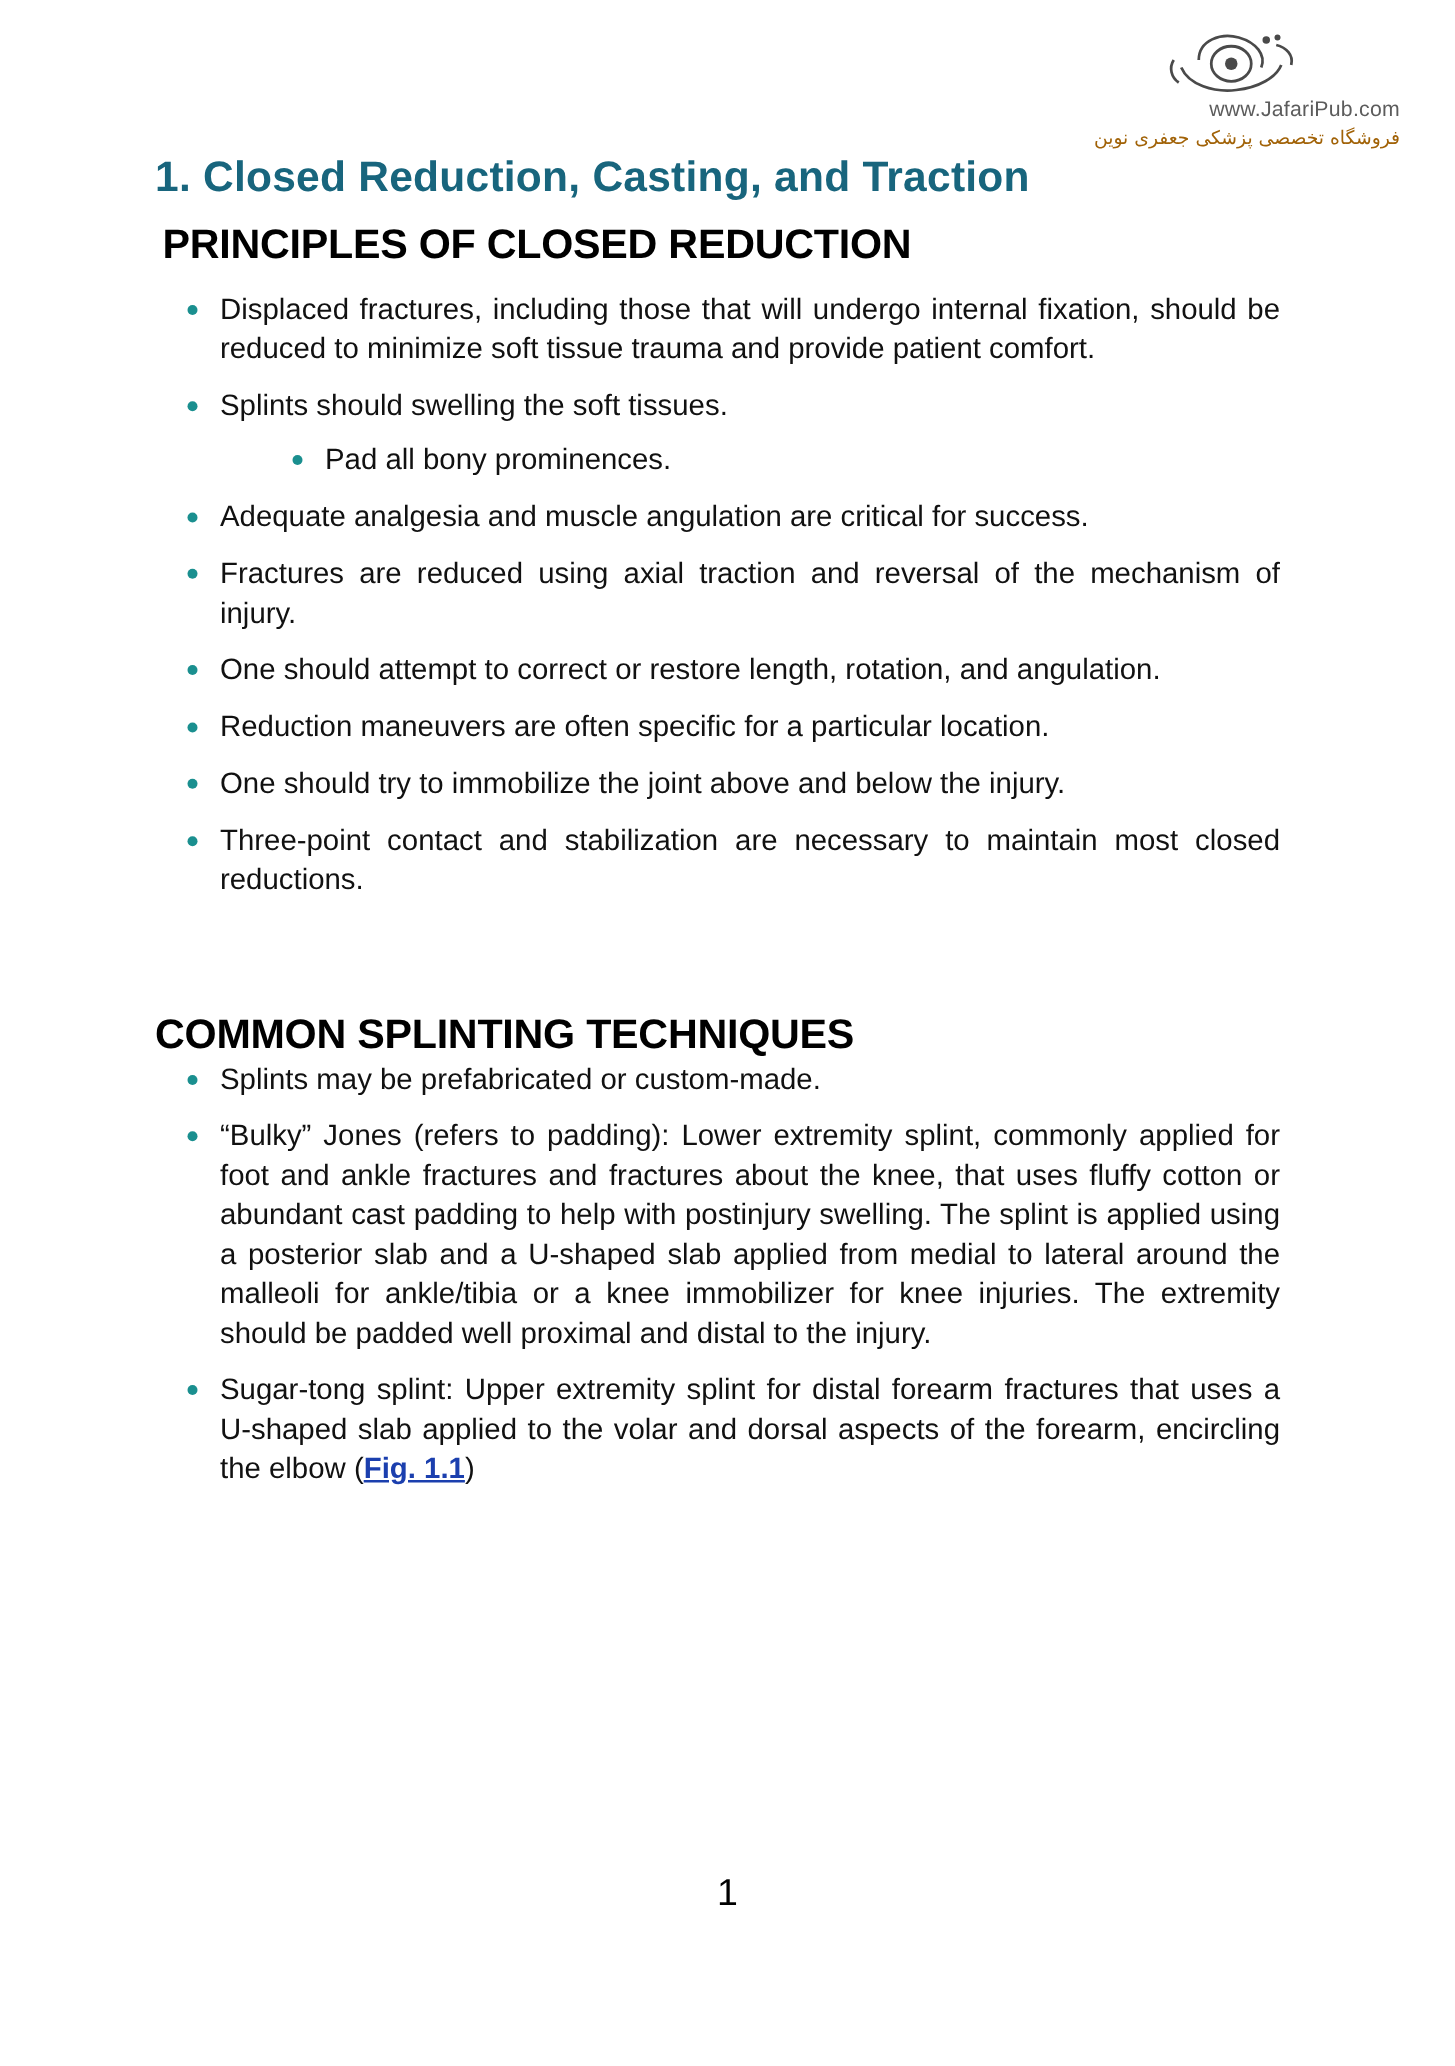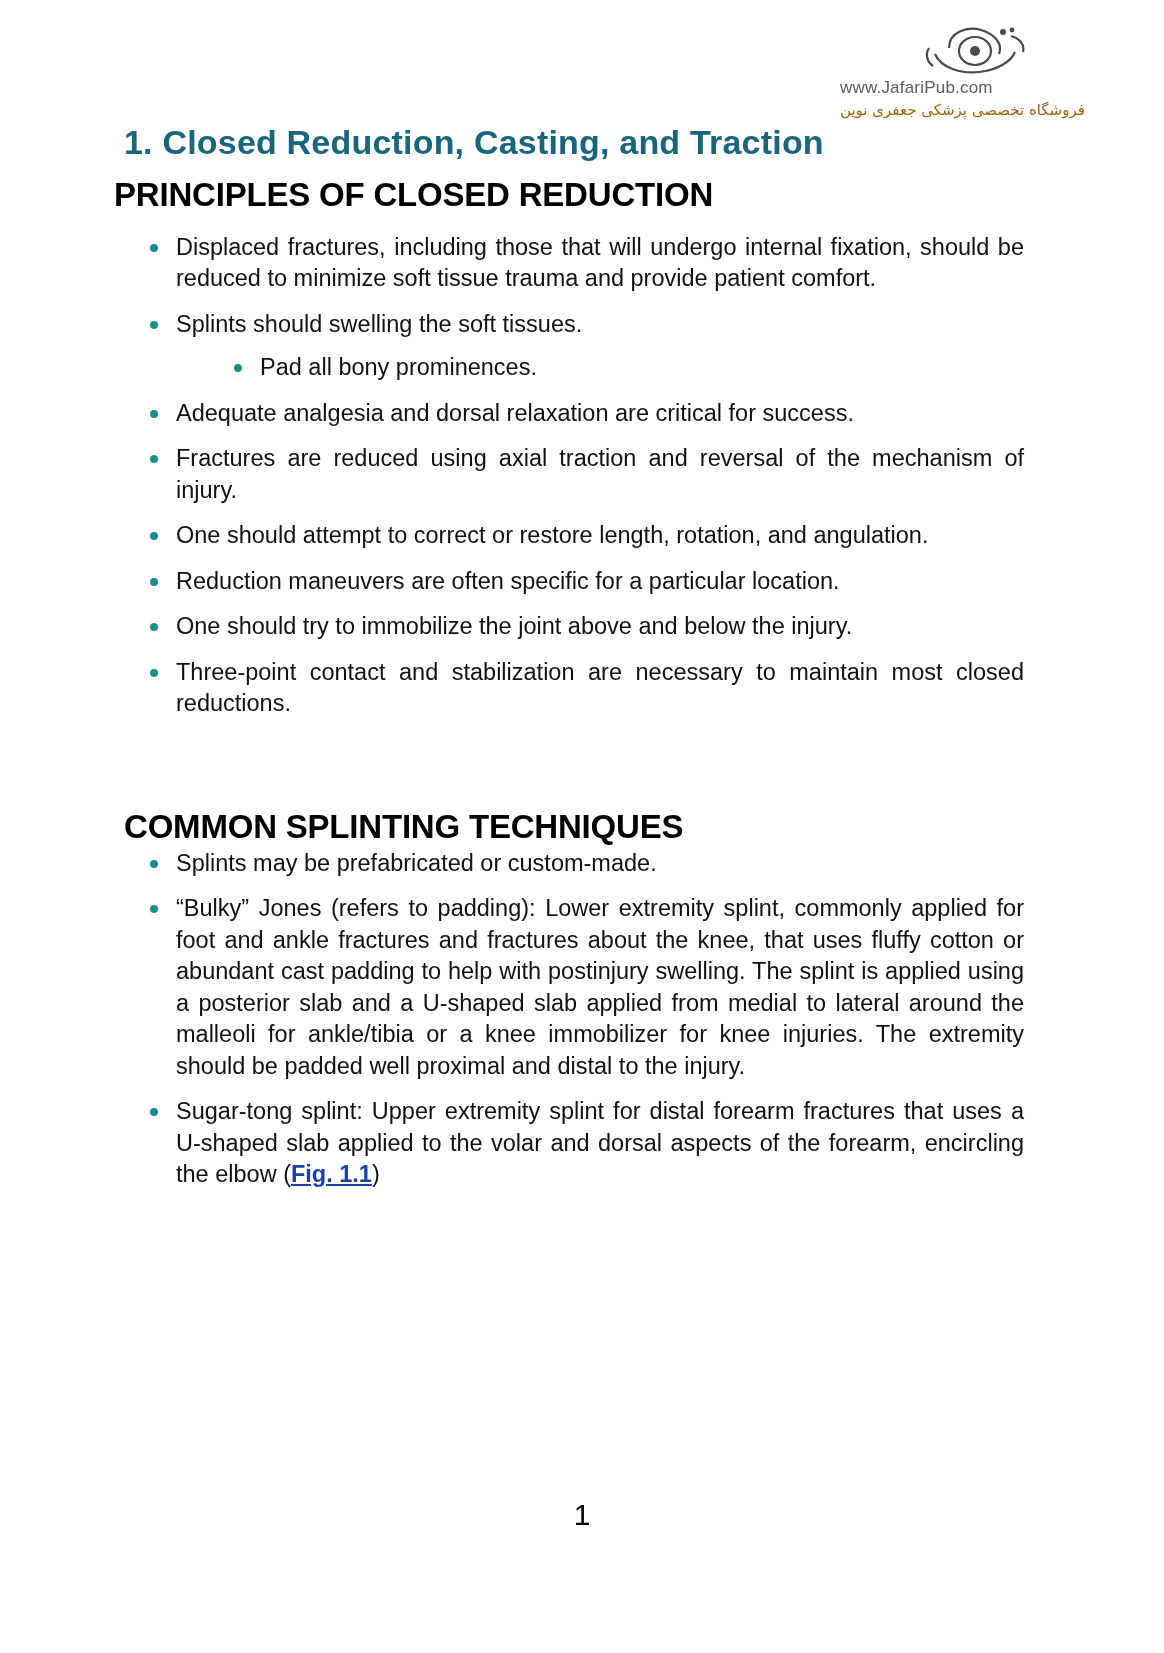--- a/index.html
+++ b/index.html
@@ -22,24 +22,24 @@
     top: 0;
     width: 1164px;
     height: 1653px;
     box-sizing: border-box;
     padding: 0;
   }
 
   
   .watermark {
     position: absolute;
-    right: 54px;
+    right: 44px;
     top: 18px;
     width: 270px;
-    text-align: left;
+    text-align: right;
     color: #6b6b6b;
     user-select: none;
   }
   .wm-logo {
     display: block;
     margin: 0 auto;
     width: 120px;
     height: 62px;
   }
   .wm-url {
@@ -71,21 +71,21 @@
 
   .section-head {
     font-size: 33px;
     font-weight: bold;
     color: #000;
     letter-spacing: -.2px;
     margin: 0;
   }
   .section-1 {
     position: absolute;
-    left: 114px;
+    left: 130px;
     top: 176px;
   }
   .section-2 {
     position: absolute;
     left: 124px;
     top: 808px;
   }
 
   
   ul.lvl1 {
@@ -194,21 +194,21 @@
     </li>
     <li class="nojustify">
       <span class="btext">Splints should swelling the soft tissues.</span>
       <ul class="lvl2">
         <li>
           <span>Pad all bony prominences.</span>
         </li>
       </ul>
     </li>
     <li class="nojustify">
-      <span class="btext">Adequate analgesia and dorsal relaxation are critical for success.</span>
+      <span class="btext">Adequate analgesia and muscle angulation are critical for success.</span>
     </li>
     <li>
       <span class="btext">Fractures are reduced using axial traction and reversal of the mechanism of injury.</span>
     </li>
     <li class="nojustify">
       <span class="btext">One should attempt to correct or restore length, rotation, and angulation.</span>
     </li>
     <li class="nojustify">
       <span class="btext">Reduction maneuvers are often specific for a particular location.</span>
     </li>

